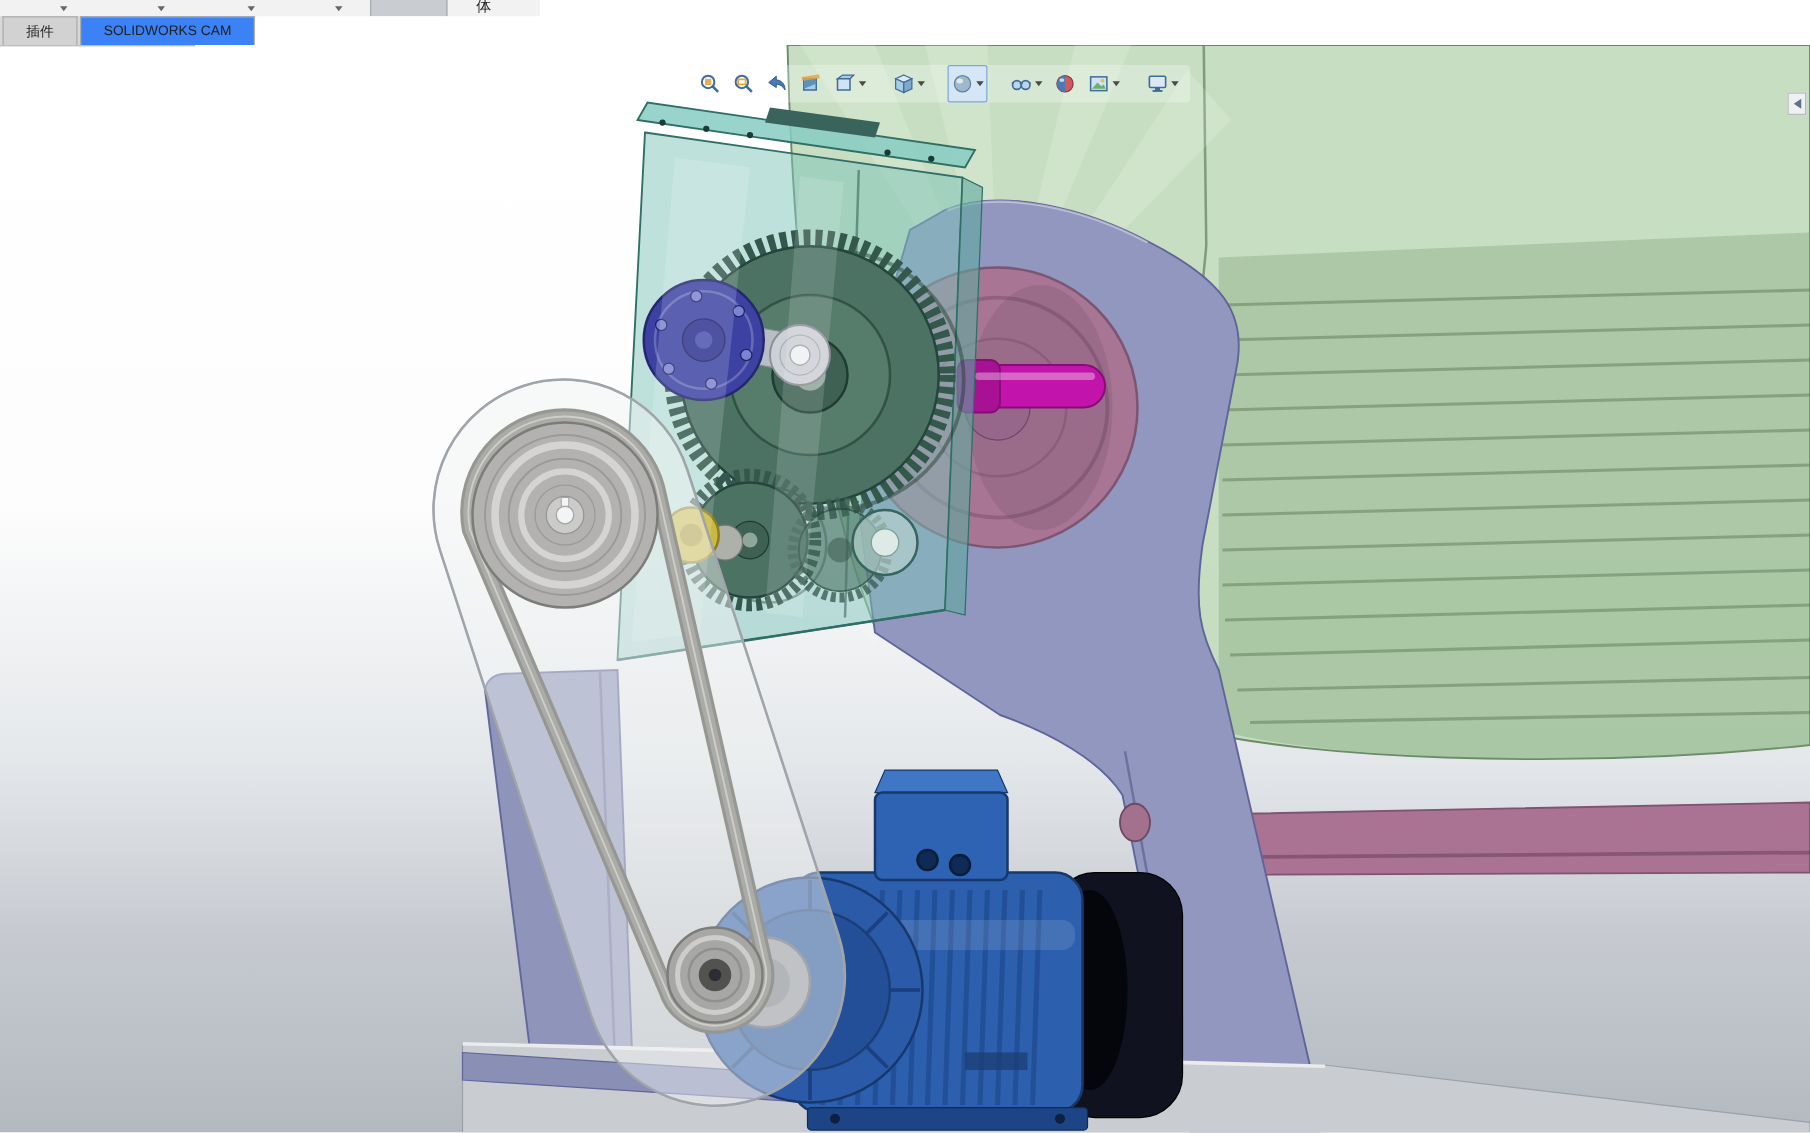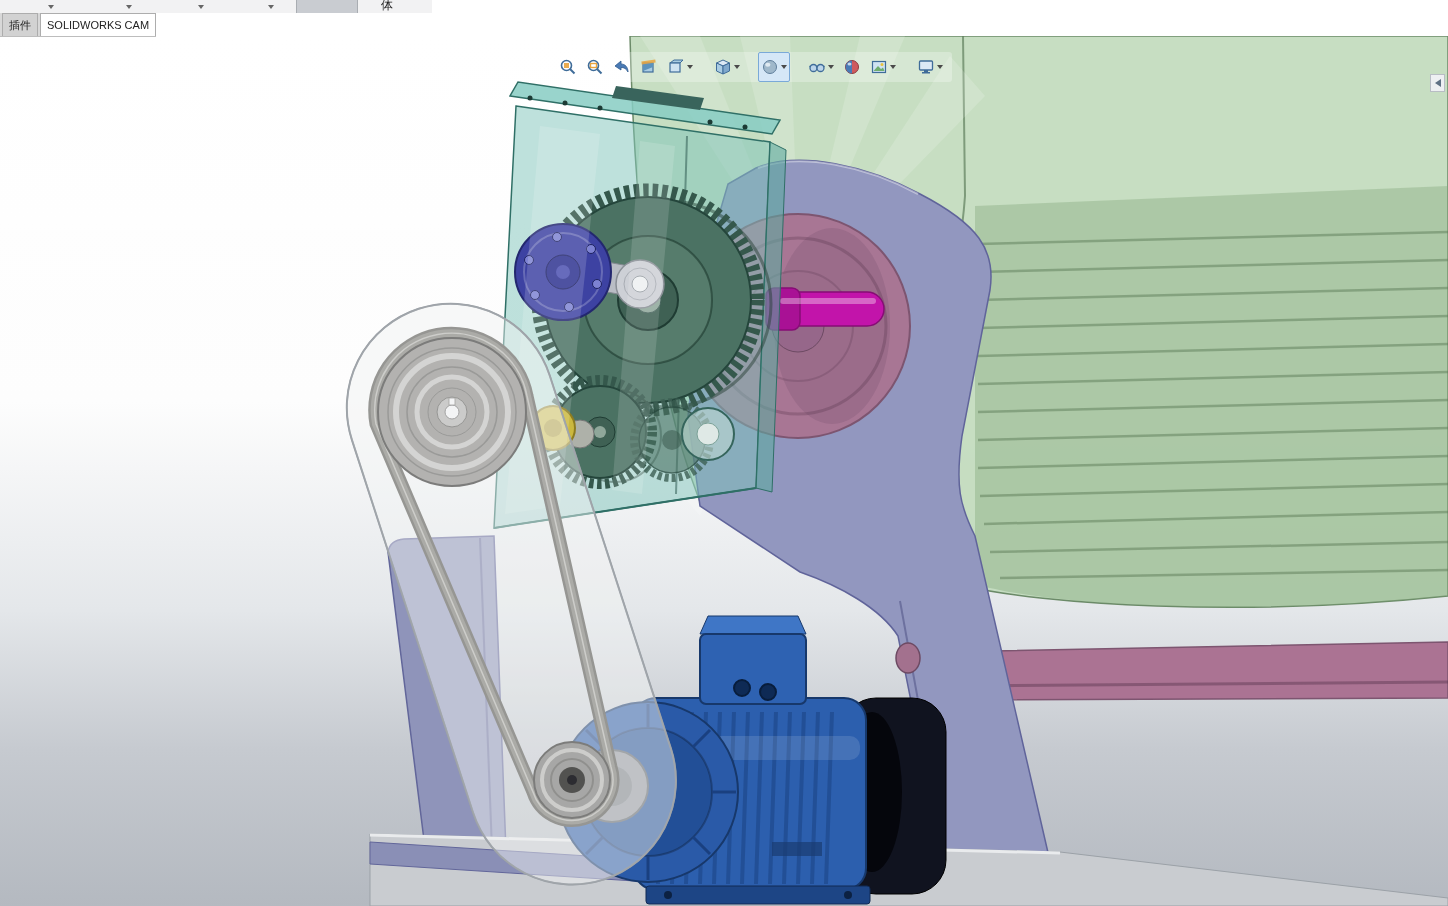--- a/index.html
+++ b/index.html
@@ -27,25 +27,25 @@
     position:absolute;top:-2px;left:381px;font-size:12px;color:#222;line-height:14px;
   }
   
   .tab-strip{
     position:absolute;top:13px;left:0;width:156px;height:23px;
     background:#d8d8d8;border-bottom:1px solid #bdbdbd;z-index:30;
     display:flex;align-items:stretch;
   }
   .tab{
     font-size:11px;color:#222;display:flex;align-items:center;justify-content:flex-end;
-    padding:0 6px;border:1px solid #adadad;border-bottom:none;box-sizing:border-box;
+    padding:0 18px;border:1px solid #adadad;border-bottom:none;box-sizing:border-box;
     cursor:default;white-space:nowrap;
   }
   .tab.inactive{background:#d2d2d2;margin-left:2px;}
-  .tab.active{background:#ffffff;margin-left:2px;}
+  .tab.active{background:#3b82f6;margin-left:2px;}
   
   .viewport{
     position:absolute;top:36px;left:0;width:1448px;height:870px;
     background:linear-gradient(180deg,#ffffff 0%,#fdfdfd 42%,#e4e7ea 66%,#c6cad0 82%,#b4b9c0 100%);
     z-index:1;overflow:hidden;
   }
   .scene{position:absolute;top:0;left:0;}
   
   .hud{
     position:absolute;top:16px;left:550px;height:30px;z-index:40;

